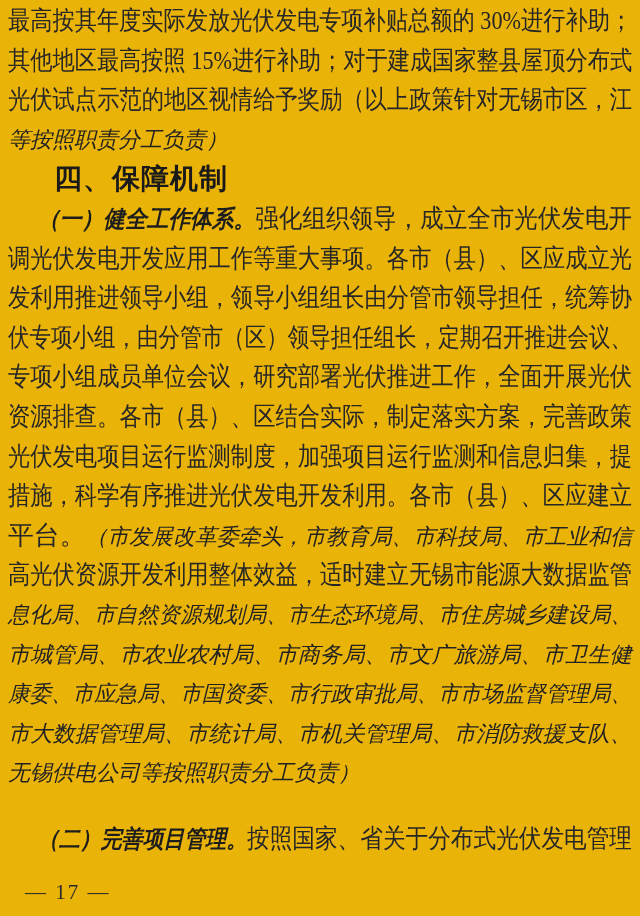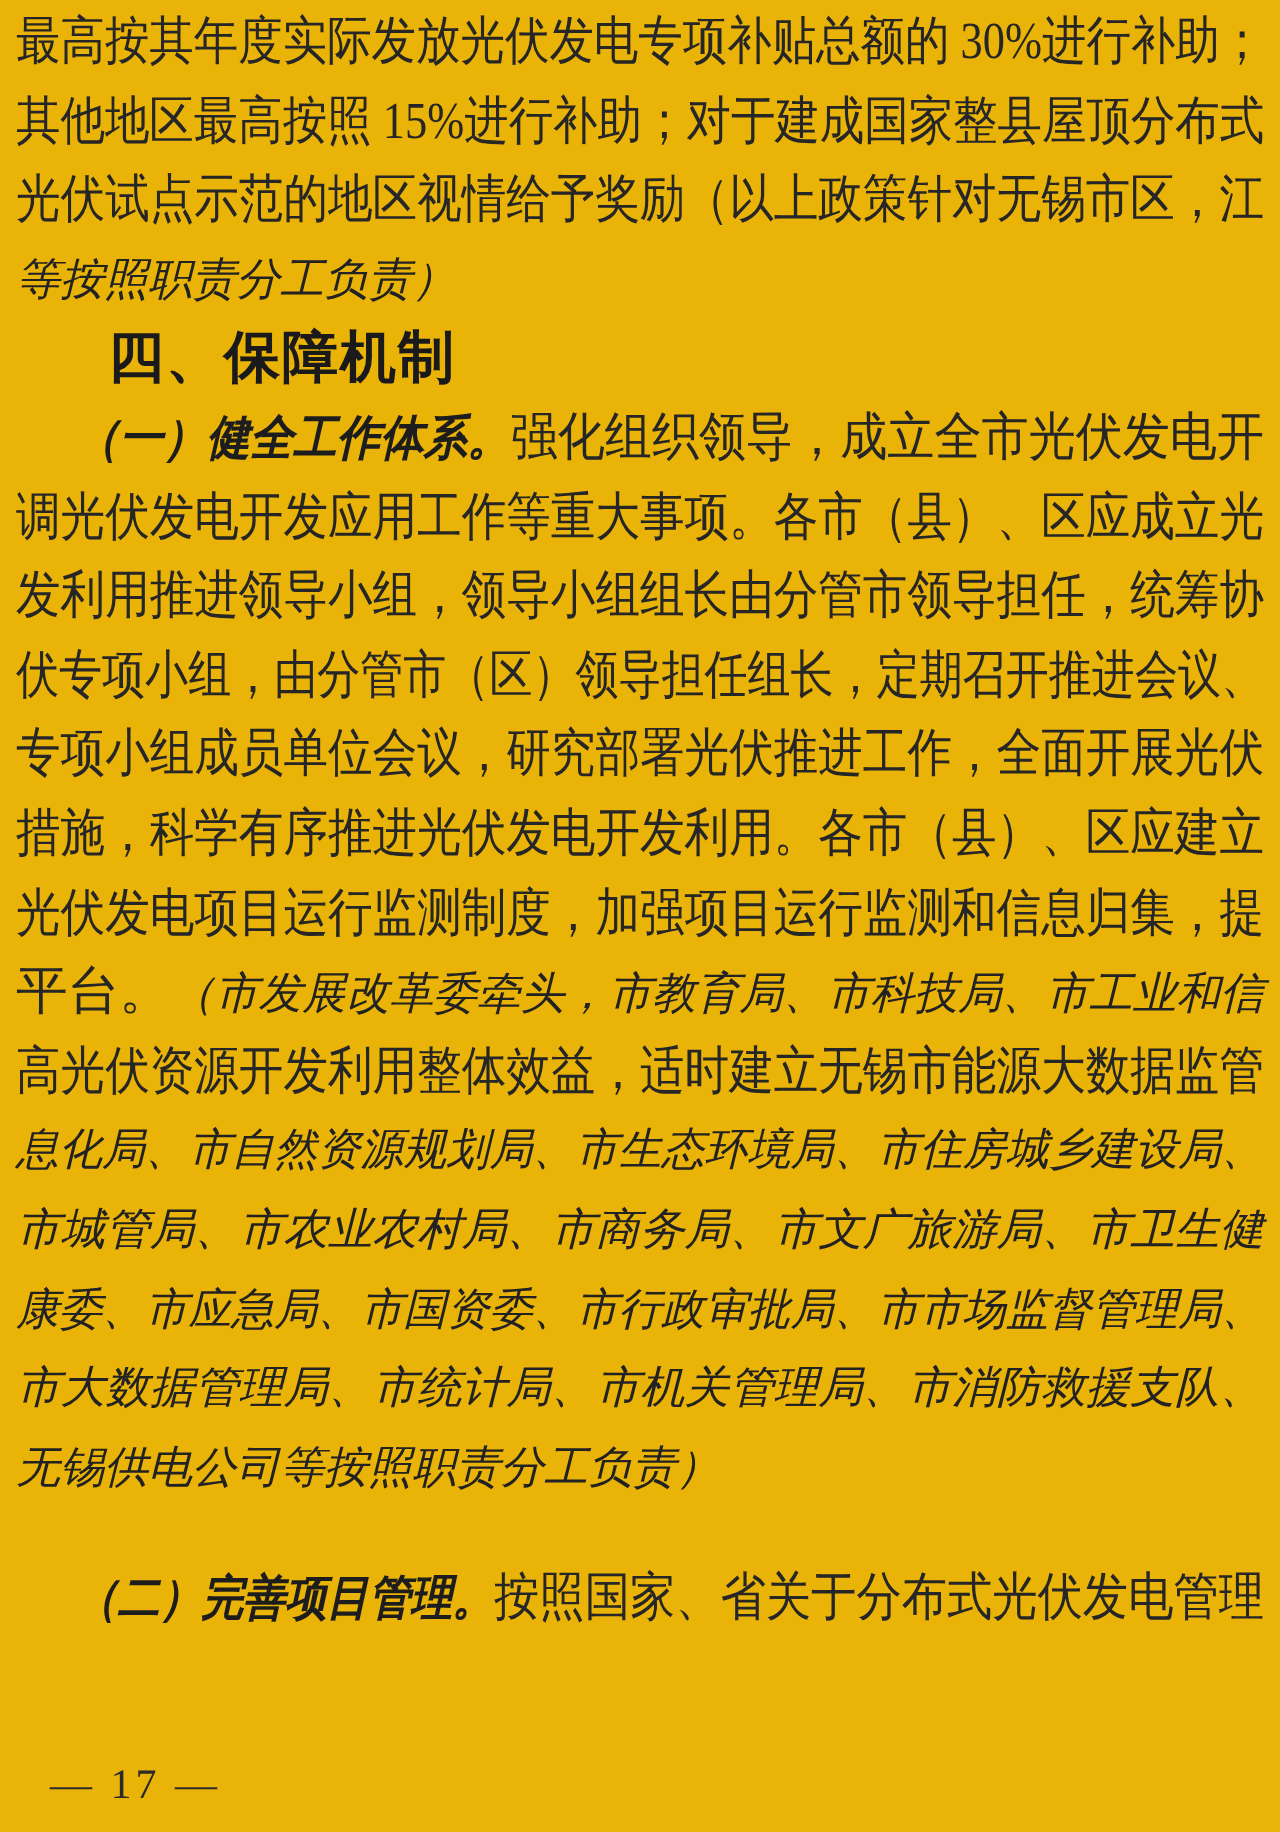--- a/index.html
+++ b/index.html
@@ -90,22 +90,23 @@
       <div class="line"><span class="line-inner" style="transform: scaleX(0.854795);"><span class="seg seg-fs">最高按其年度实际发放光伏发电专项补贴总额的 30%进行补助；</span></span></div>
       <div class="line"><span class="line-inner" style="transform: scaleX(0.854795);"><span class="seg seg-fs">其他地区最高按照 15%进行补助；对于建成国家整县屋顶分布式</span></span></div>
       <div class="line"><span class="line-inner" style="transform: scaleX(0.857143);"><span class="seg seg-fs">光伏试点示范的地区视情给予奖励（以上政策针对无锡市区，江</span></span></div>
       <div class="line"><span class="line-inner"><span class="seg seg-kai">等按照职责分工负责）</span></span></div>
       <div class="line" style="padding-left: 46px;"><span class="line-inner"><span class="seg seg-hei">四、保障机制</span></span></div>
       <div class="line" style="padding-left: 30px;"><span class="line-inner" style="transform: scaleX(0.905488);"><span class="seg seg-kaib">（一）健全工作体系。</span><span class="seg seg-fs">强化组织领导，成立全市光伏发电开</span></span></div>
       <div class="line"><span class="line-inner" style="transform: scaleX(0.857143);"><span class="seg seg-fs">调光伏发电开发应用工作等重大事项。各市（县）、区应成立光</span></span></div>
       <div class="line"><span class="line-inner" style="transform: scaleX(0.857143);"><span class="seg seg-fs">发利用推进领导小组，领导小组组长由分管市领导担任，统筹协</span></span></div>
       <div class="line"><span class="line-inner" style="transform: scaleX(0.827586);"><span class="seg seg-fs">伏专项小组，由分管市（区）领导担任组长，定期召开推进会议、</span></span></div>
       <div class="line"><span class="line-inner" style="transform: scaleX(0.857143);"><span class="seg seg-fs">专项小组成员单位会议，研究部署光伏推进工作，全面开展光伏</span></span></div>
+      <div class="line"><span class="line-inner" style="transform: scaleX(0.857143);"><span class="seg seg-fs">资源排查。各市（县）、区结合实际，制定落实方案，完善政策</span></span></div>
+      <div class="line"><span class="line-inner" style="transform: scaleX(0.857143);"><span class="seg seg-fs">光伏发电项目运行监测制度，加强项目运行监测和信息归集，提</span></span></div>
       <div class="line"><span class="line-inner" style="transform: scaleX(0.857143);"><span class="seg seg-fs">措施，科学有序推进光伏发电开发利用。各市（县）、区应建立</span></span></div>
-      <div class="line"><span class="line-inner" style="transform: scaleX(0.857143);"><span class="seg seg-fs">光伏发电项目运行监测制度，加强项目运行监测和信息归集，提</span></span></div>
       <div class="line"><span class="line-inner" style="transform: scaleX(0.993631);"><span class="seg seg-fs">平台。</span><span class="seg seg-kai">（市发展改革委牵头，市教育局、市科技局、市工业和信</span></span></div>
       <div class="line"><span class="line-inner" style="transform: scaleX(0.857143);"><span class="seg seg-fs">高光伏资源开发利用整体效益，适时建立无锡市能源大数据监管</span></span></div>
       <div class="line"><span class="line-inner" style="transform: scaleX(0.978056);"><span class="seg seg-kai">息化局、市自然资源规划局、市生态环境局、市住房城乡建设局、</span></span></div>
       <div class="line"><span class="line-inner" style="transform: scaleX(1.01299);"><span class="seg seg-kai">市城管局、市农业农村局、市商务局、市文广旅游局、市卫生健</span></span></div>
       <div class="line"><span class="line-inner" style="transform: scaleX(0.978056);"><span class="seg seg-kai">康委、市应急局、市国资委、市行政审批局、市市场监督管理局、</span></span></div>
       <div class="line"><span class="line-inner" style="transform: scaleX(1.01299);"><span class="seg seg-kai">市大数据管理局、市统计局、市机关管理局、市消防救援支队、</span></span></div>
       <div class="line"><span class="line-inner"><span class="seg seg-kai">无锡供电公司等按照职责分工负责）</span></span></div>
       <div class="line" style="padding-left: 30px; margin-top: 26px;"><span class="line-inner" style="transform: scaleX(0.870968);"><span class="seg seg-kaib">（二）完善项目管理。</span><span class="seg seg-fs">按照国家、省关于分布式光伏发电管理</span></span></div>
     </div>
   <div class="footer">— 17 —</div>

